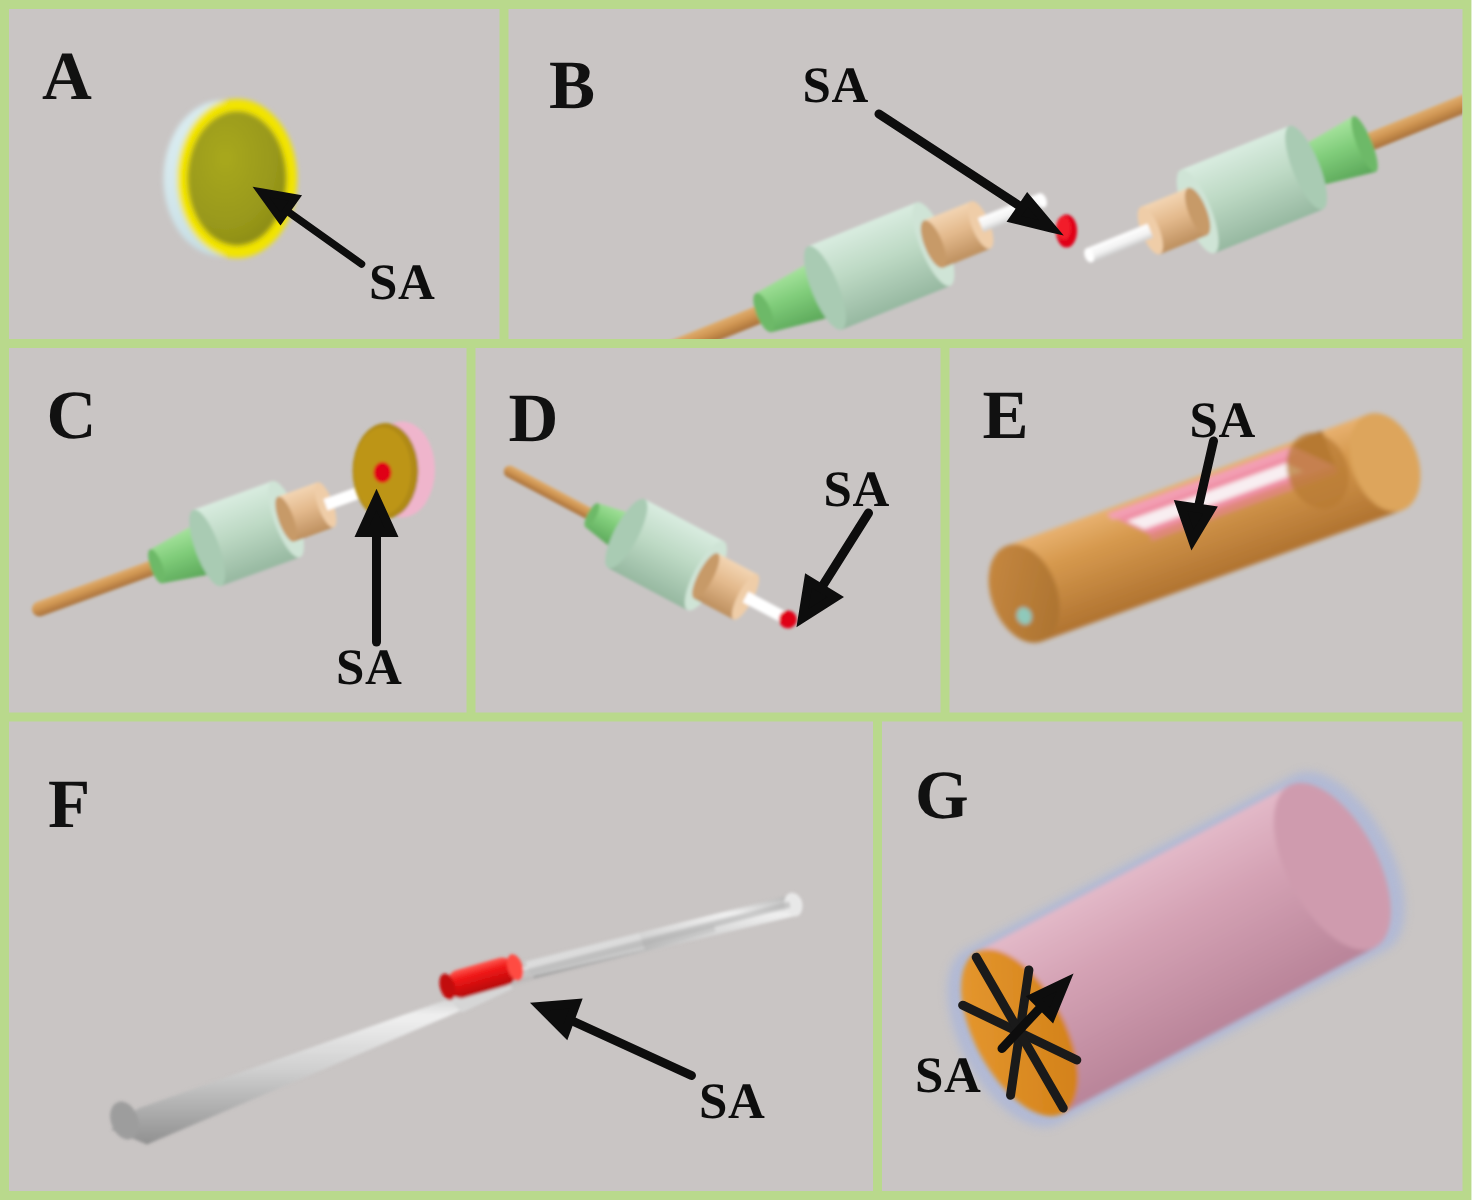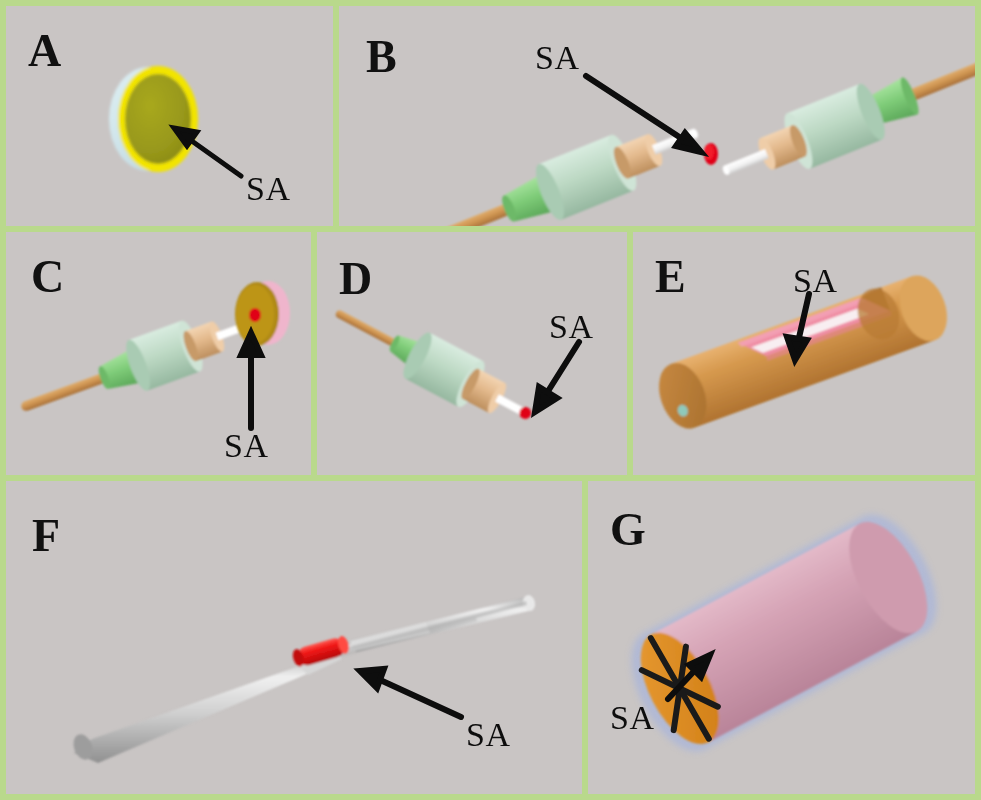--- a/index.html
+++ b/index.html
@@ -32,20 +32,21 @@
   }
   .sa-label {
     position: absolute;
     font-family: "Liberation Serif", "DejaVu Serif", serif;
     font-size: 34px;
     color: #0d0d0d;
     line-height: 1;
     letter-spacing: 0.5px;
     z-index: 40;
     user-select: none;
+    font-weight: bold;
   }
   .art {
     position: absolute;
     left: 0; top: 0;
     width: 100%; height: 100%;
     z-index: 10;
   }
   .arrowsvg {
     position: absolute;
     left: 0; top: 0;

